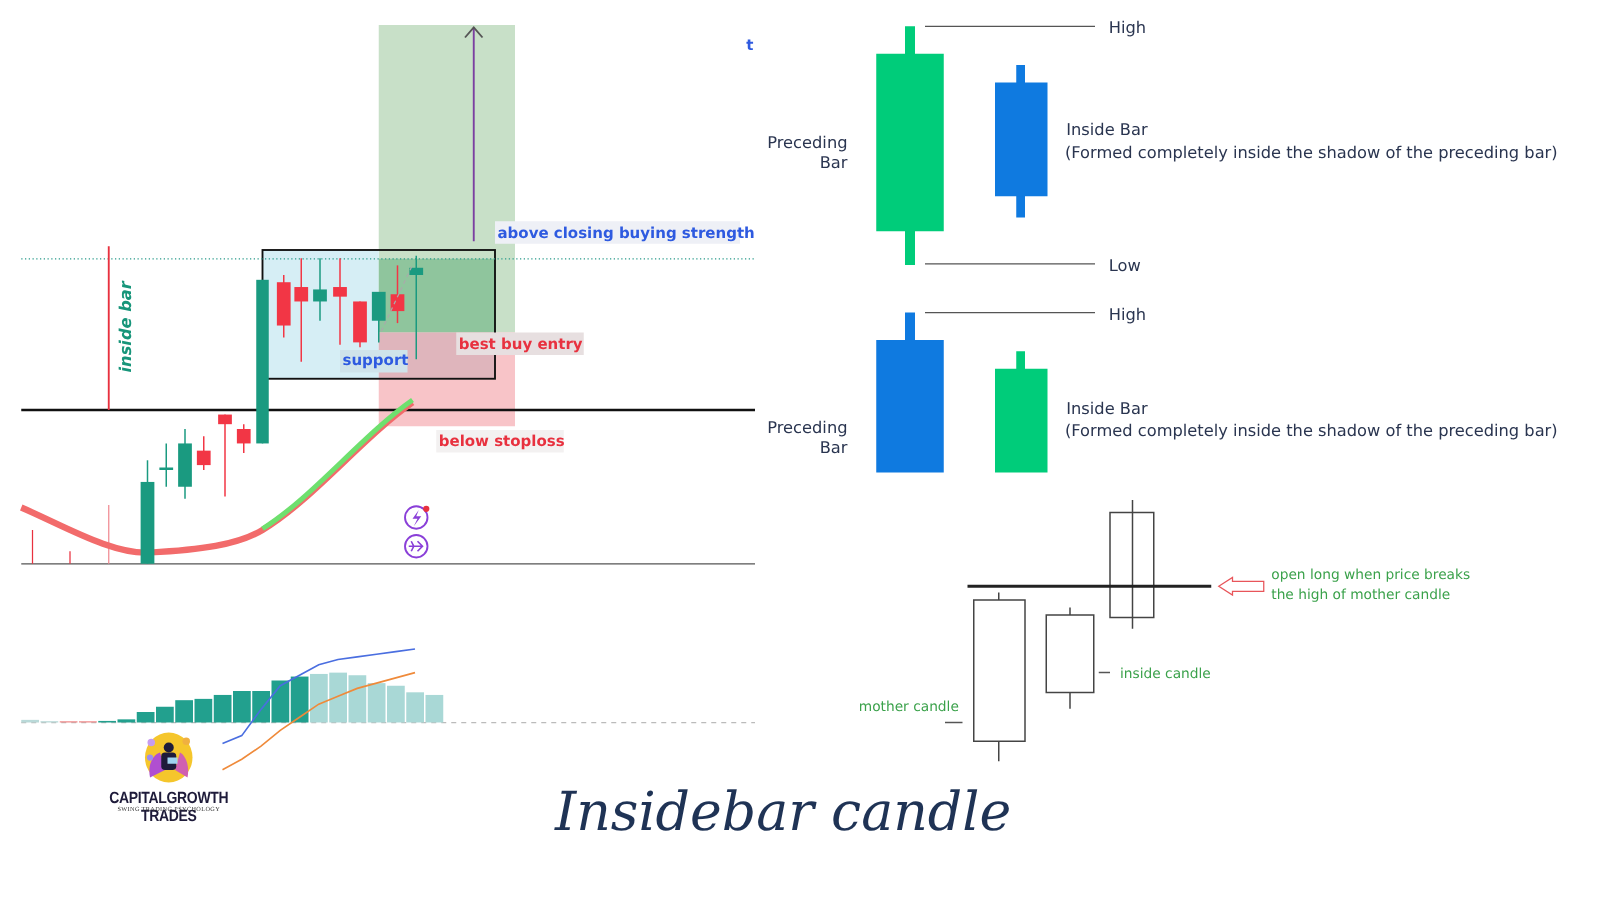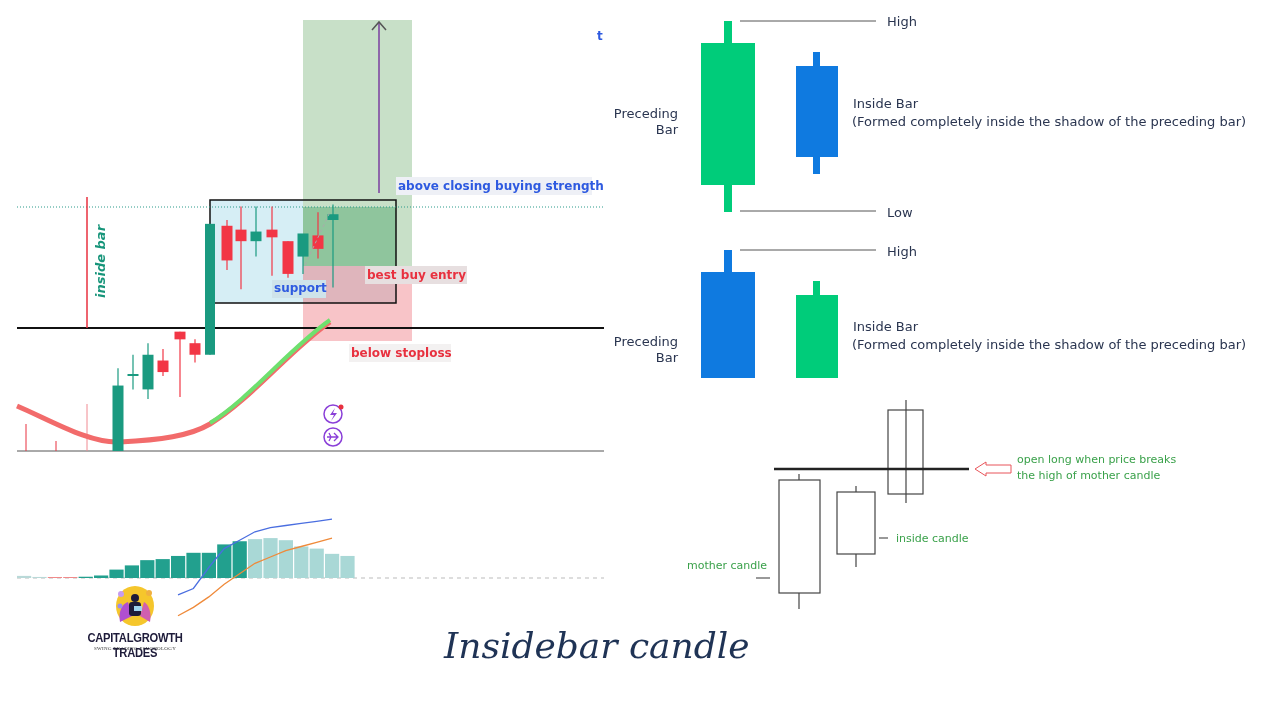--- a/index.html
+++ b/index.html
@@ -1,19 +1,19 @@
 <!DOCTYPE html>
 <html><head>
 <meta charset="utf-8">
 <style>
   html,body{margin:0;padding:0;background:#ffffff;}
   body{width:1280px;height:720px;position:relative;overflow:hidden;font-family:"DejaVu Sans",sans-serif;}
   svg{position:absolute;left:0;top:0;}
   .lbl{font-family:"DejaVu Sans",sans-serif;}
-  .title{position:absolute;left:444px;top:625px;font-family:"DejaVu Serif",serif;font-style:italic;font-size:36px;color:#1f3355;letter-spacing:0px;}
+  .title{position:absolute;left:444px;top:625px;font-family:"DejaVu Serif",serif;font-style:italic;font-size:43px;color:#1f3355;letter-spacing:0px;}
   .logo-name{position:absolute;left:60px;top:630px;width:150px;text-align:center;font-family:"Liberation Sans",sans-serif;font-weight:bold;font-size:13px;color:#1e1b3a;transform:scaleX(0.86);transform-origin:center;letter-spacing:-0.3px;}
   .logo-tag{position:absolute;left:60px;top:646px;width:150px;text-align:center;font-family:"Liberation Serif",serif;font-size:5px;color:#333;letter-spacing:0.3px;}
 </style>
 </head>
 <body>
 
 <svg width="1280" height="720">
 
   <g>
 

